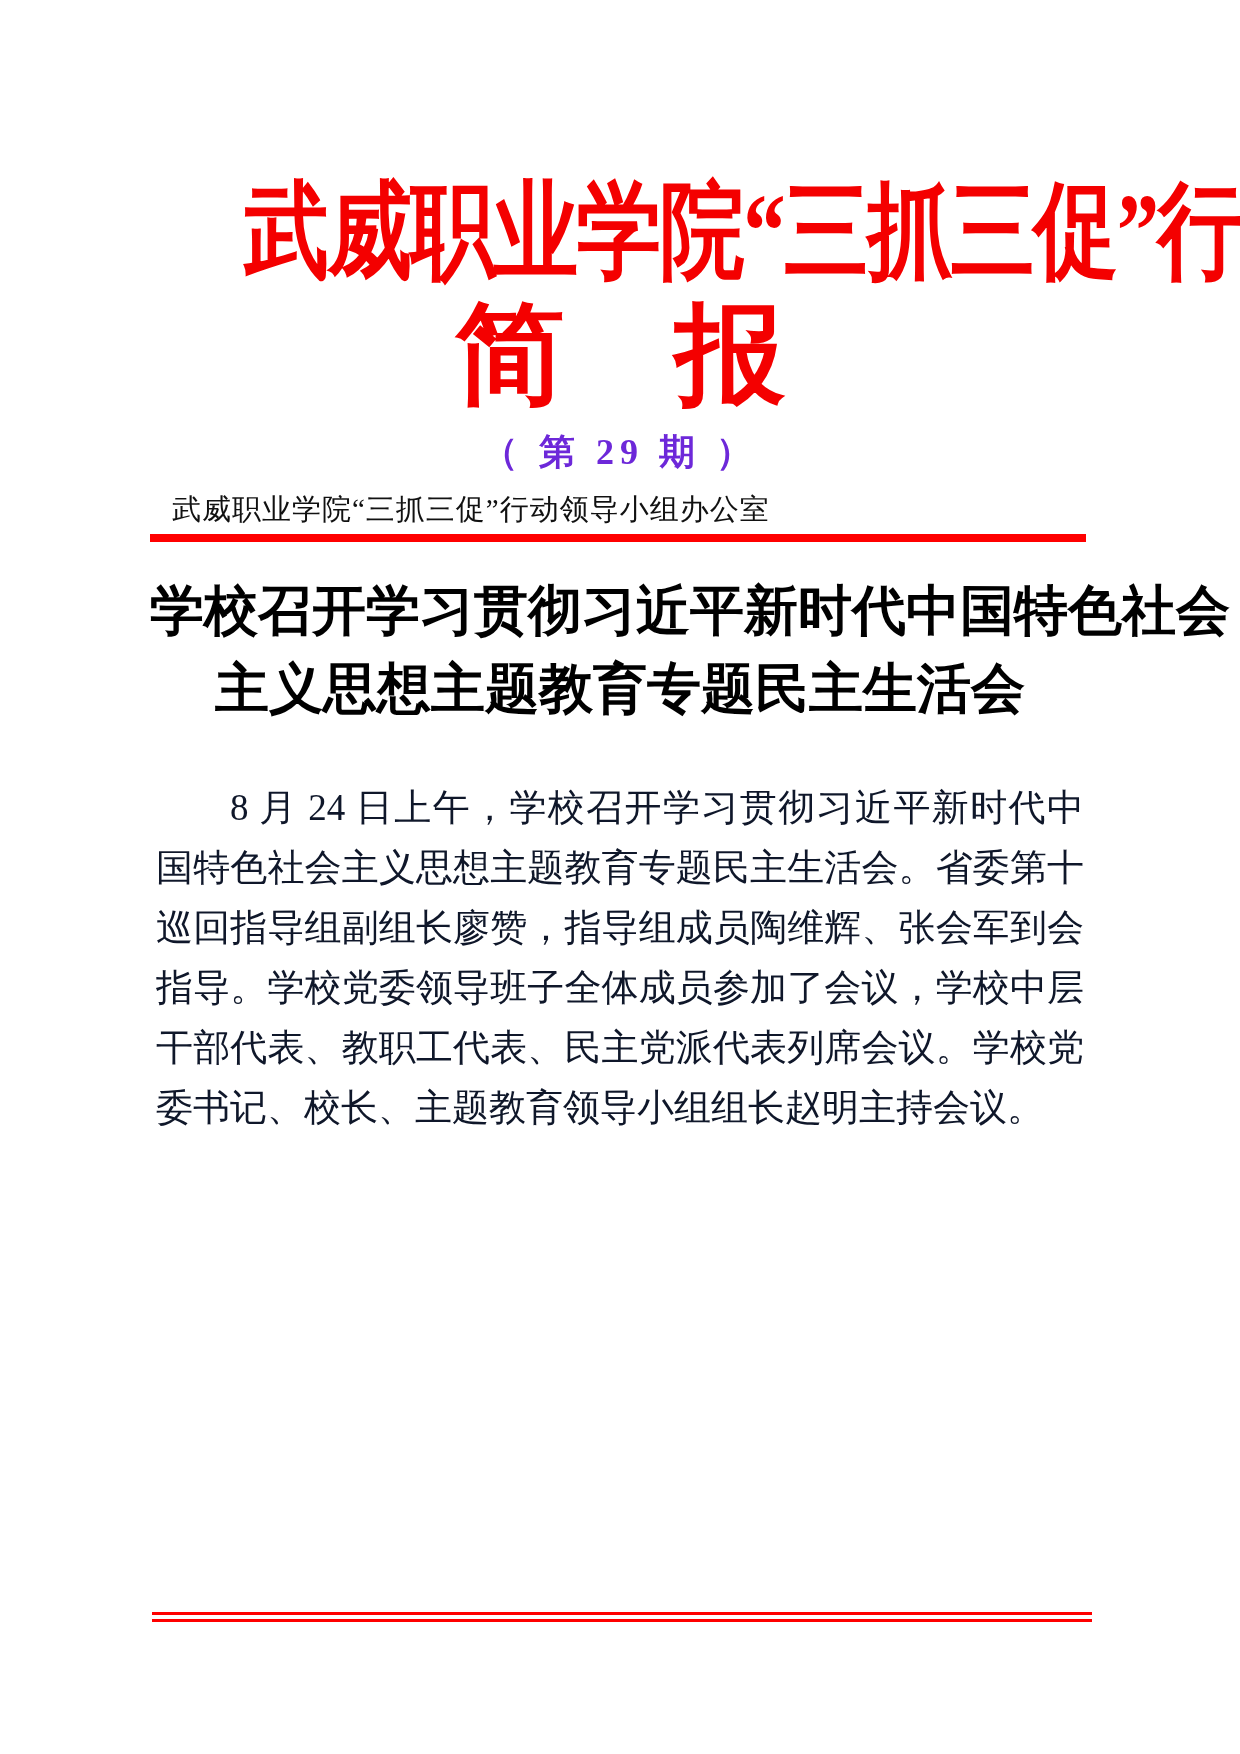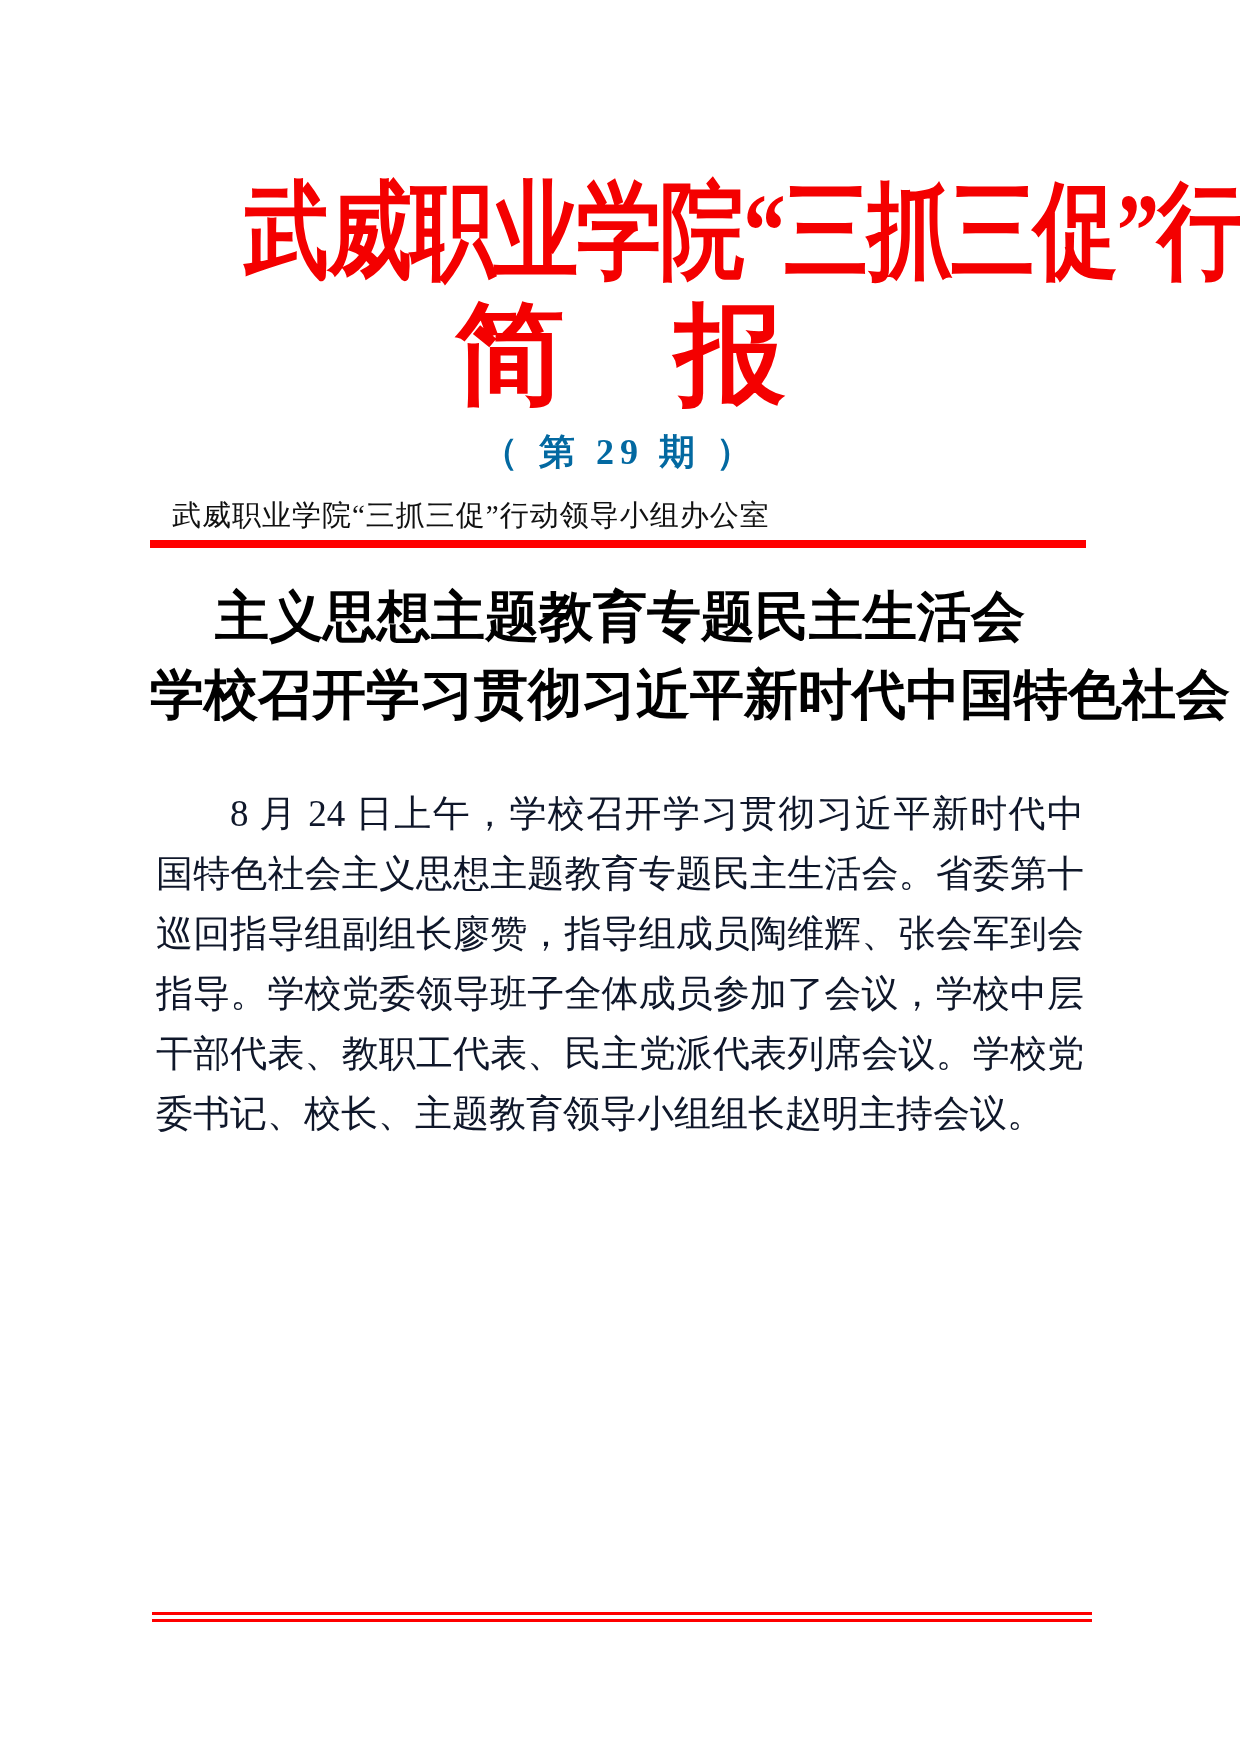--- a/index.html
+++ b/index.html
@@ -42,24 +42,24 @@
     text-align: center;
     white-space: nowrap;
   }
   .issue-line {
     margin-top: 16px;
     font-size: 36px;
     font-weight: bold;
     letter-spacing: 6px;
     line-height: 44px;
     text-align: center;
-    color: #0369a1;
+    color: #6d28d9;
   }
   .meta-row {
-    margin-top: 22px;
+    margin-top: 16px;
     display: flex;
     justify-content: space-between;
     align-items: flex-end;
     font-size: 29px;
     line-height: 38px;
     color: #111111;
     padding: 0 4px 0 22px;
   }
   .meta-office {
     font-family: "Liberation Serif", "DejaVu Serif", serif;
@@ -119,22 +119,22 @@
 
     <div class="issue-line">（ 第 29 期 ）</div>
 
     <div class="meta-row">
       <span class="meta-office">武威职业学院“三抓三促”行动领导小组办公室</span>
     </div>
 
     <div class="header-rule"></div>
 
     <div class="headline">
+      <span class="hl-line">学校召开学习贯彻习近平新时代中国特色社会</span>
       <span class="hl-line">主义思想主题教育专题民主生活会</span>
-      <span class="hl-line">学校召开学习贯彻习近平新时代中国特色社会</span>
     </div>
 
     <div class="body-text">
       <p>8 月 24 日上午，学校召开学习贯彻习近平新时代中国特色社会主义思想主题教育专题民主生活会。省委第十巡回指导组副组长廖赞，指导组成员陶维辉、张会军到会指导。学校党委领导班子全体成员参加了会议，学校中层干部代表、教职工代表、民主党派代表列席会议。学校党委书记、校长、主题教育领导小组组长赵明主持会议。</p>
     </div>
 
   </div>
 
   <div class="footer-rule"></div>
 </div>

